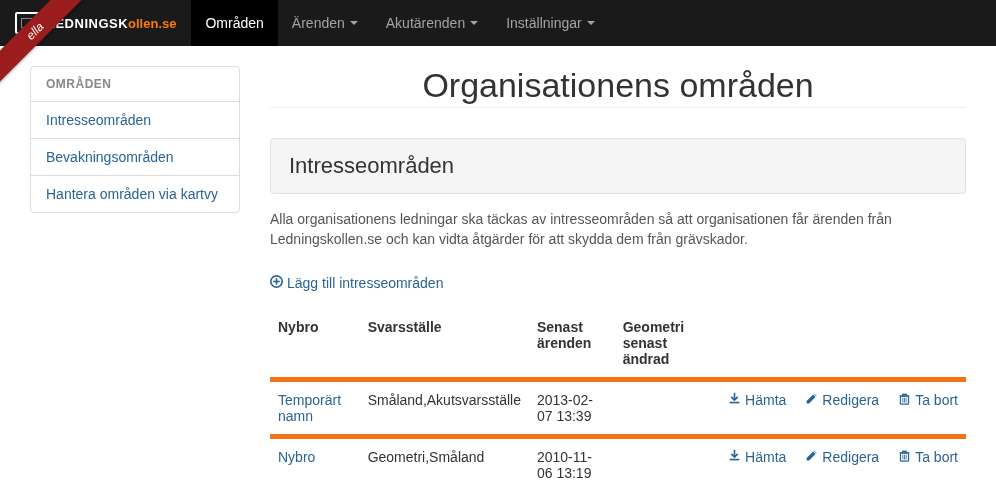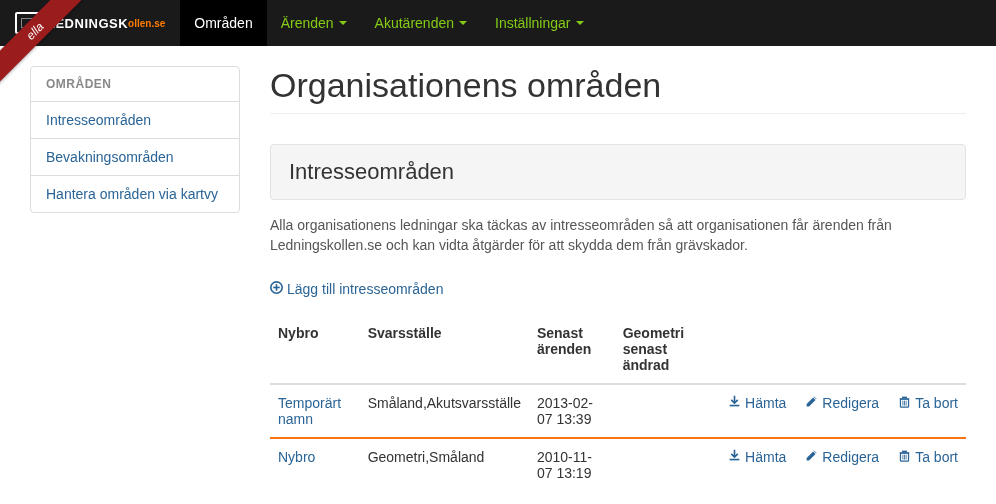--- a/index.html
+++ b/index.html
@@ -2,40 +2,40 @@
 <html><head>
 <meta charset="utf-8">
 <style>
 * { box-sizing: border-box; margin: 0; padding: 0; }
 body { font-family: "Helvetica Neue", Helvetica, Arial, sans-serif; font-size: 14px; color: #333; background: #fff; position: relative; }
 .navbar { background: #1a1a1a; height: 46px; display: flex; align-items: center; padding: 0 15px; }
 .logo { display: flex; align-items: center; margin-right: 15px; }
 .logo-box { width: 28px; height: 22px; border: 2px solid #fff; border-radius: 2px; margin-right: 4px; position: relative; }
 .logo-box::after { content:''; position:absolute; top:4px; left:4px; right:4px; bottom:4px; border:1px solid #888; }
 .logo-text1 { color: #fff; font-weight: bold; font-size: 13px; letter-spacing: 0.5px; }
-.logo-text2 { color: #ff7b00; font-weight: bold; font-size: 10px; }
-.nav-item { color: #84cc16; padding: 0 14px; height: 46px; display: flex; align-items: center; cursor: pointer; font-size: 14px; }
+.logo-text2 { color: #ff7b00; font-weight: bold; font-size: 13px; }
+.nav-item { color: #a3a3a3; padding: 0 14px; height: 46px; display: flex; align-items: center; cursor: pointer; font-size: 14px; }
 .nav-item.active { background: #000; color: #fff; }
 .caret { display: inline-block; width: 0; height: 0; margin-left: 5px; border-top: 4px solid; border-right: 4px solid transparent; border-left: 4px solid transparent; }
 .ribbon { position: absolute; top: 0; left: 0; width: 90px; height: 90px; overflow: hidden; z-index: 10; }
 .ribbon-band { position: absolute; width: 130px; text-align: center; background: #9a1c1c; color: #fff; font-style: italic; font-size: 12px; padding: 4px 0; transform: rotate(-45deg); top: 20px; left: -30px; box-shadow: 0 1px 3px rgba(0,0,0,0.3); }
 .container { display: flex; padding: 20px 30px; gap: 30px; }
 .sidebar { width: 210px; flex-shrink: 0; }
 .panel { border: 1px solid #ddd; border-radius: 4px; background: #fff; }
 .panel-heading { padding: 10px 15px; color: #888; font-size: 12px; font-weight: bold; letter-spacing: 0.5px; border-bottom: 1px solid #ddd; }
 .list-group-item { display: block; padding: 10px 15px; border-bottom: 1px solid #ddd; color: #2a6496; cursor: pointer; }
 .list-group-item:last-child { border-bottom: none; }
 .main { flex: 1; }
-h1 { font-size: 34px; font-weight: 400; margin-bottom: 10px; border-bottom: 1px solid #eee; padding-bottom: 8px; }
+h1 { font-size: 34px; font-weight: 400; margin-bottom: 10px; border-bottom: 1px solid #eee; padding-bottom: 2px; text-align: center; }
 .section-header { background: #f5f5f5; border: 1px solid #e3e3e3; border-radius: 4px; padding: 14px 18px; margin-top: 30px; font-size: 22px; }
 .desc { color: #555; margin: 15px 0 25px 0; line-height: 1.45; }
 .add-link { color: #2a6496; cursor: pointer; display: inline-flex; align-items: center; gap: 4px; margin-bottom: 18px; text-align: center; }
 .add-link .plus-icon { font-weight: bold; }
 table { width: 100%; border-collapse: collapse; }
-th, td { text-align: left; padding: 10px 8px; vertical-align: top; border-top: 2px solid #f97316; }
+th, td { text-align: left; padding: 10px 8px; vertical-align: top; border-top: 5px solid #f97316; }
 thead th { border-top: none; border-bottom: 2px solid #ddd; font-weight: bold; color: #333; }
 td.name a, .action { color: #2a6496; cursor: pointer; }
 .action { display: inline-flex; align-items: center; gap: 4px; white-space: nowrap; }
 .icon { display: inline-block; width: 14px; text-align: center; }
 .actions-cell { white-space: nowrap; }
 .actions-cell .action { margin-right: 18px; align-items: center; }
 .actions-cell .action:last-child { margin-right: 0; }
 </style>
 </head>
 <body>
@@ -135,21 +135,21 @@
                     <line x1="6" y1="7" x2="6" y2="13" stroke="#2a6496"></line>
                     <line x1="8" y1="7" x2="8" y2="13" stroke="#2a6496"></line>
                     <line x1="10" y1="7" x2="10" y2="13" stroke="#2a6496"></line>
                   </svg></span>
                 <span>Ta bort</span>
               </span></td>
           </tr>
           <tr>
             <td class="name"><a>Nybro</a></td>
             <td>Geometri,Småland</td>
-            <td>2010-11-07 13:19</td>
+            <td>2010-11-06 13:19</td>
             <td></td>
             <td class="actions-cell"><span class="action">
                 <span class="icon"><svg width="13" height="13" viewBox="0 0 16 16" fill="#2a6496">
                     <path d="M8 1v8M4 6l4 4 4-4" stroke="#2a6496" stroke-width="2" fill="none"></path>
                     <rect x="2" y="12" width="12" height="2"></rect>
                   </svg></span>
                 <span>Hämta</span>
               </span><span class="action">
                 <span class="icon"><svg width="13" height="13" viewBox="0 0 16 16" fill="#2a6496">
                     <path d="M2 11l8-8 3 3-8 8H2v-3z"></path>

